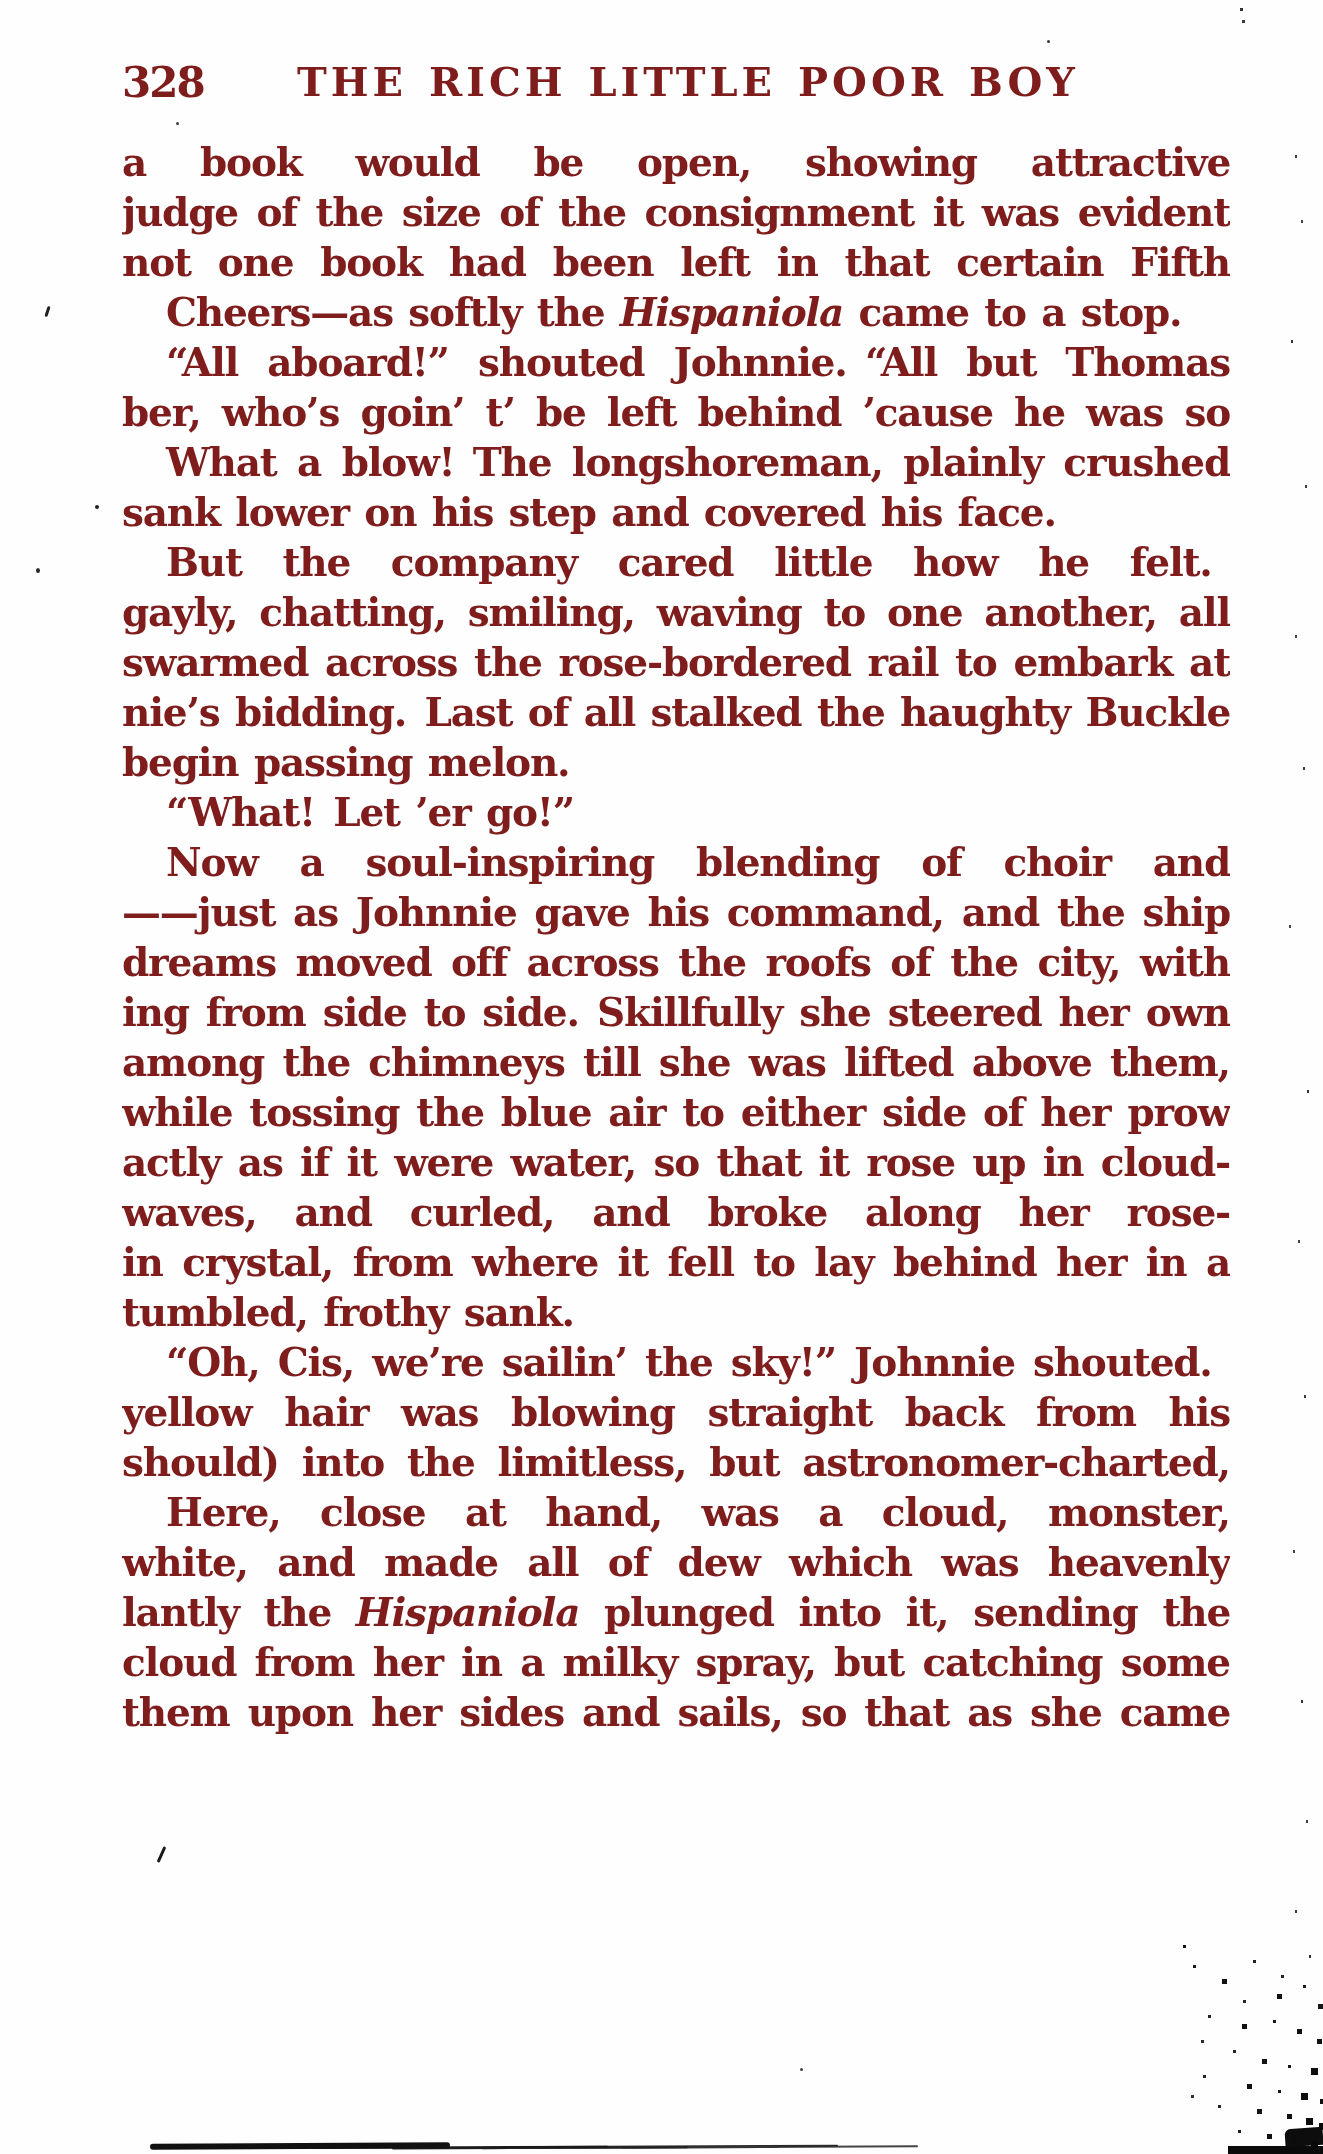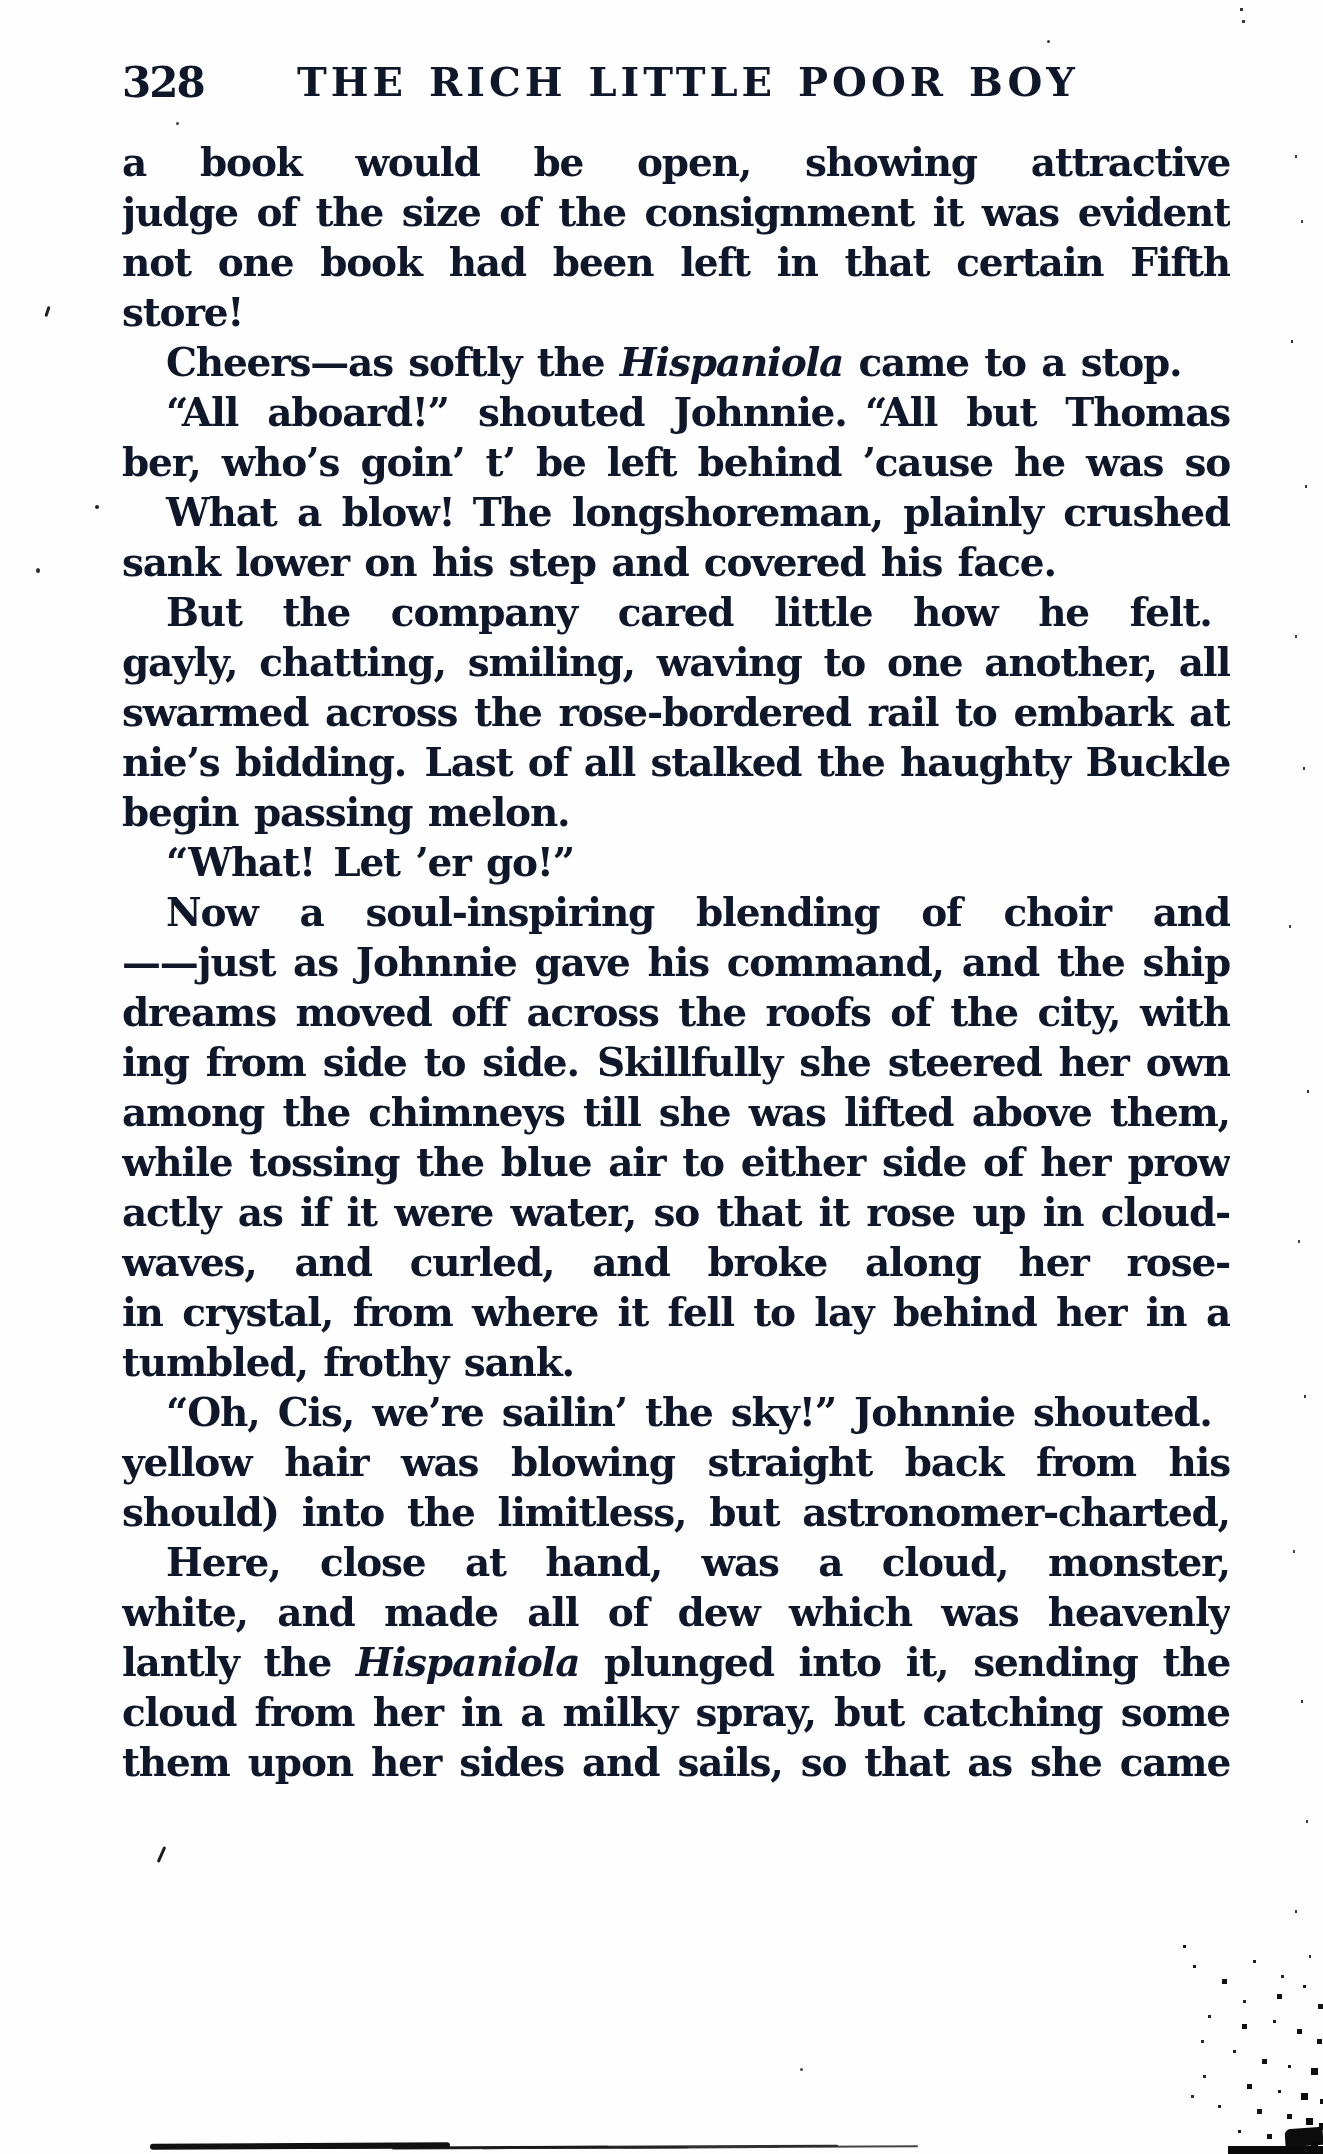--- a/index.html
+++ b/index.html
@@ -7,21 +7,21 @@
     padding: 0;
     background: #ffffff;
   }
   .page {
     position: relative;
     width: 1323px;
     height: 2154px;
     background: #fefefe;
     overflow: hidden;
     font-family: "DejaVu Serif", serif;
-    color: #0f172a;
+    color: #7f1d1d;
   }
   
   .header {
     position: absolute;
     top: 58px;
     left: 122px;
     width: 1110px;
     height: 52px;
     font-weight: bold;
     white-space: nowrap;
@@ -125,21 +125,20 @@
 
   <div class="header">
     <span class="page-num">328</span>
     <span class="run-title">THE RICH LITTLE POOR BOY</span>
   </div>
 
   <div class="textblock" id="textblock">
       <div class="line jus"><span>a book would be open, showing attractive illustrations. To</span></div>
       <div class="line jus"><span>judge of the size of the consignment it was evident that</span></div>
       <div class="line jus"><span>not one book had been left in that certain Fifth Avenue</span></div>
-      <div class="line last"><span>store!</span></div>
       <div class="line ind last"><span>Cheers—as softly the </span><span class="it">Hispaniola</span><span> came to a stop.</span></div>
       <div class="line ind jus"><span>“All aboard!” shouted Johnnie. “All but Thomas Bar-</span></div>
       <div class="line jus"><span>ber, who’s goin’ t’ be left behind ’cause he was so mean!”</span></div>
       <div class="line ind jus"><span>What a blow! The longshoreman, plainly crushed by it,</span></div>
       <div class="line last"><span>sank lower on his step and covered his face.</span></div>
       <div class="line ind jus"><span>But the company cared little how he felt. Shouting</span></div>
       <div class="line jus"><span>gayly, chatting, smiling, waving to one another, all</span></div>
       <div class="line jus"><span>swarmed across the rose-bordered rail to embark at John-</span></div>
       <div class="line jus"><span>nie’s bidding. Last of all stalked the haughty Buckle—to</span></div>
       <div class="line last"><span>begin passing melon.</span></div>

